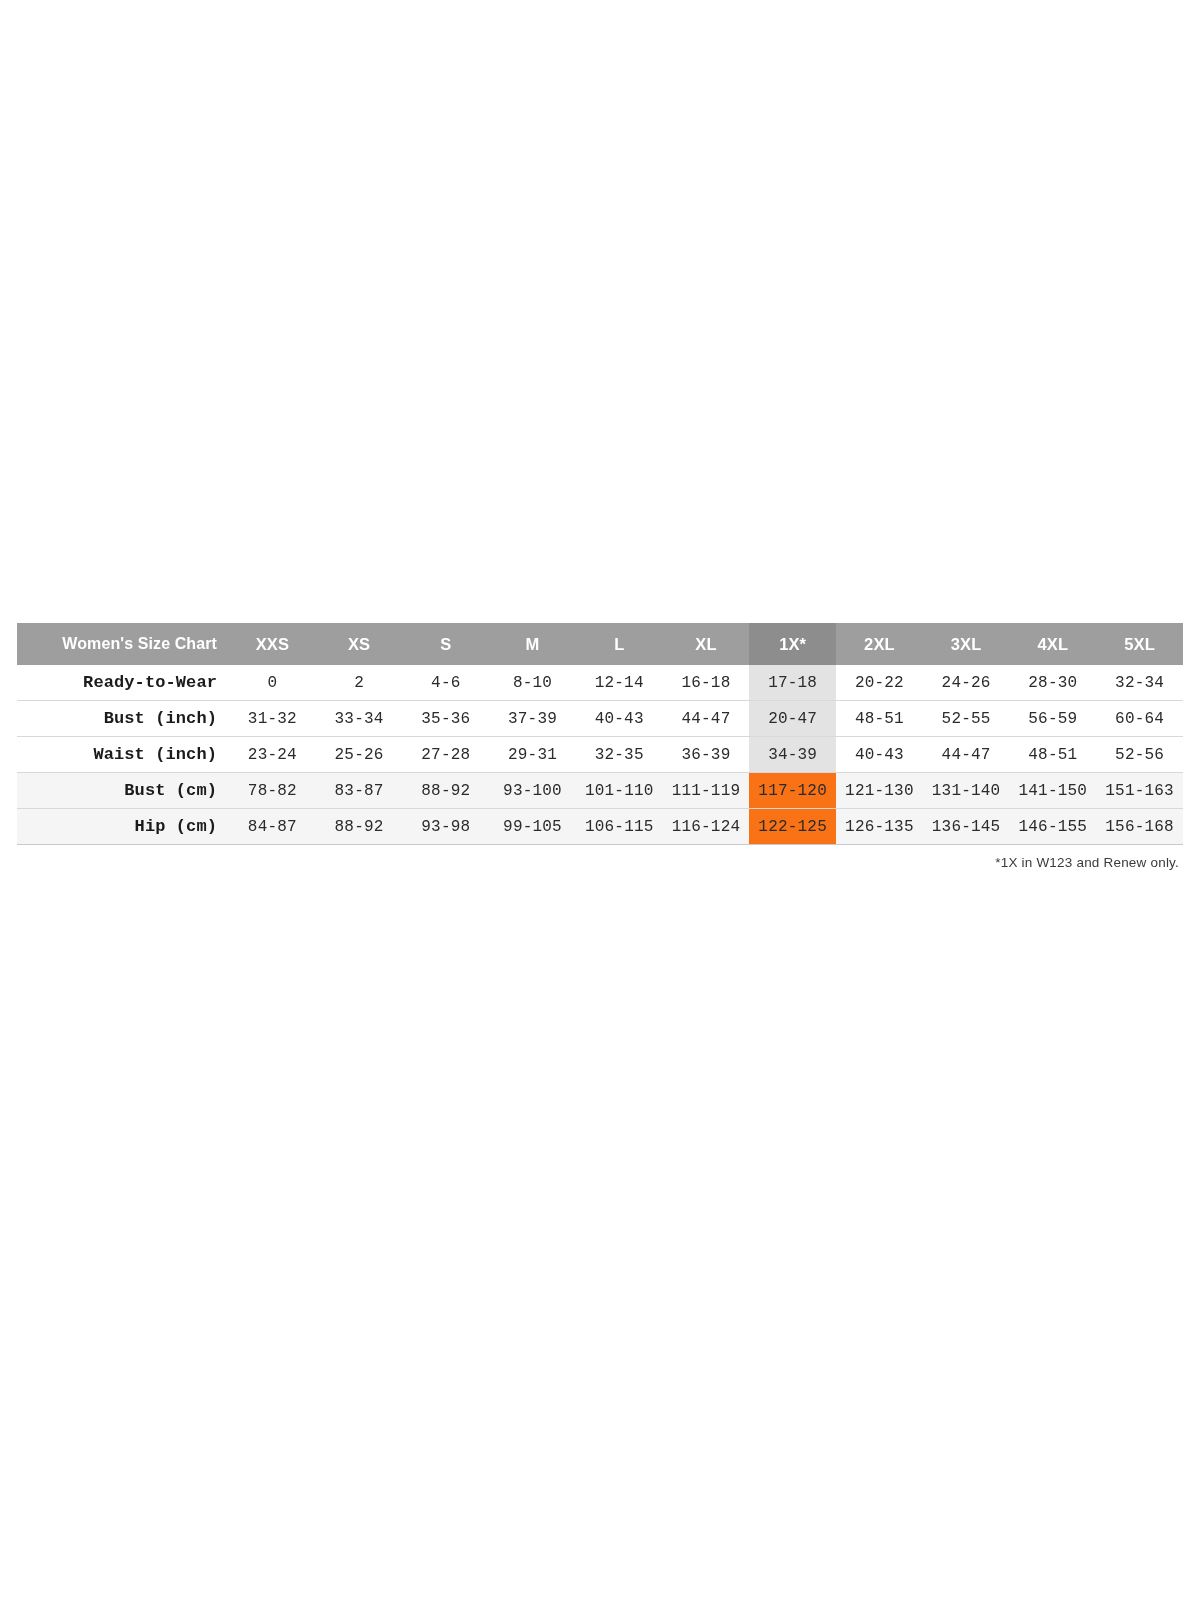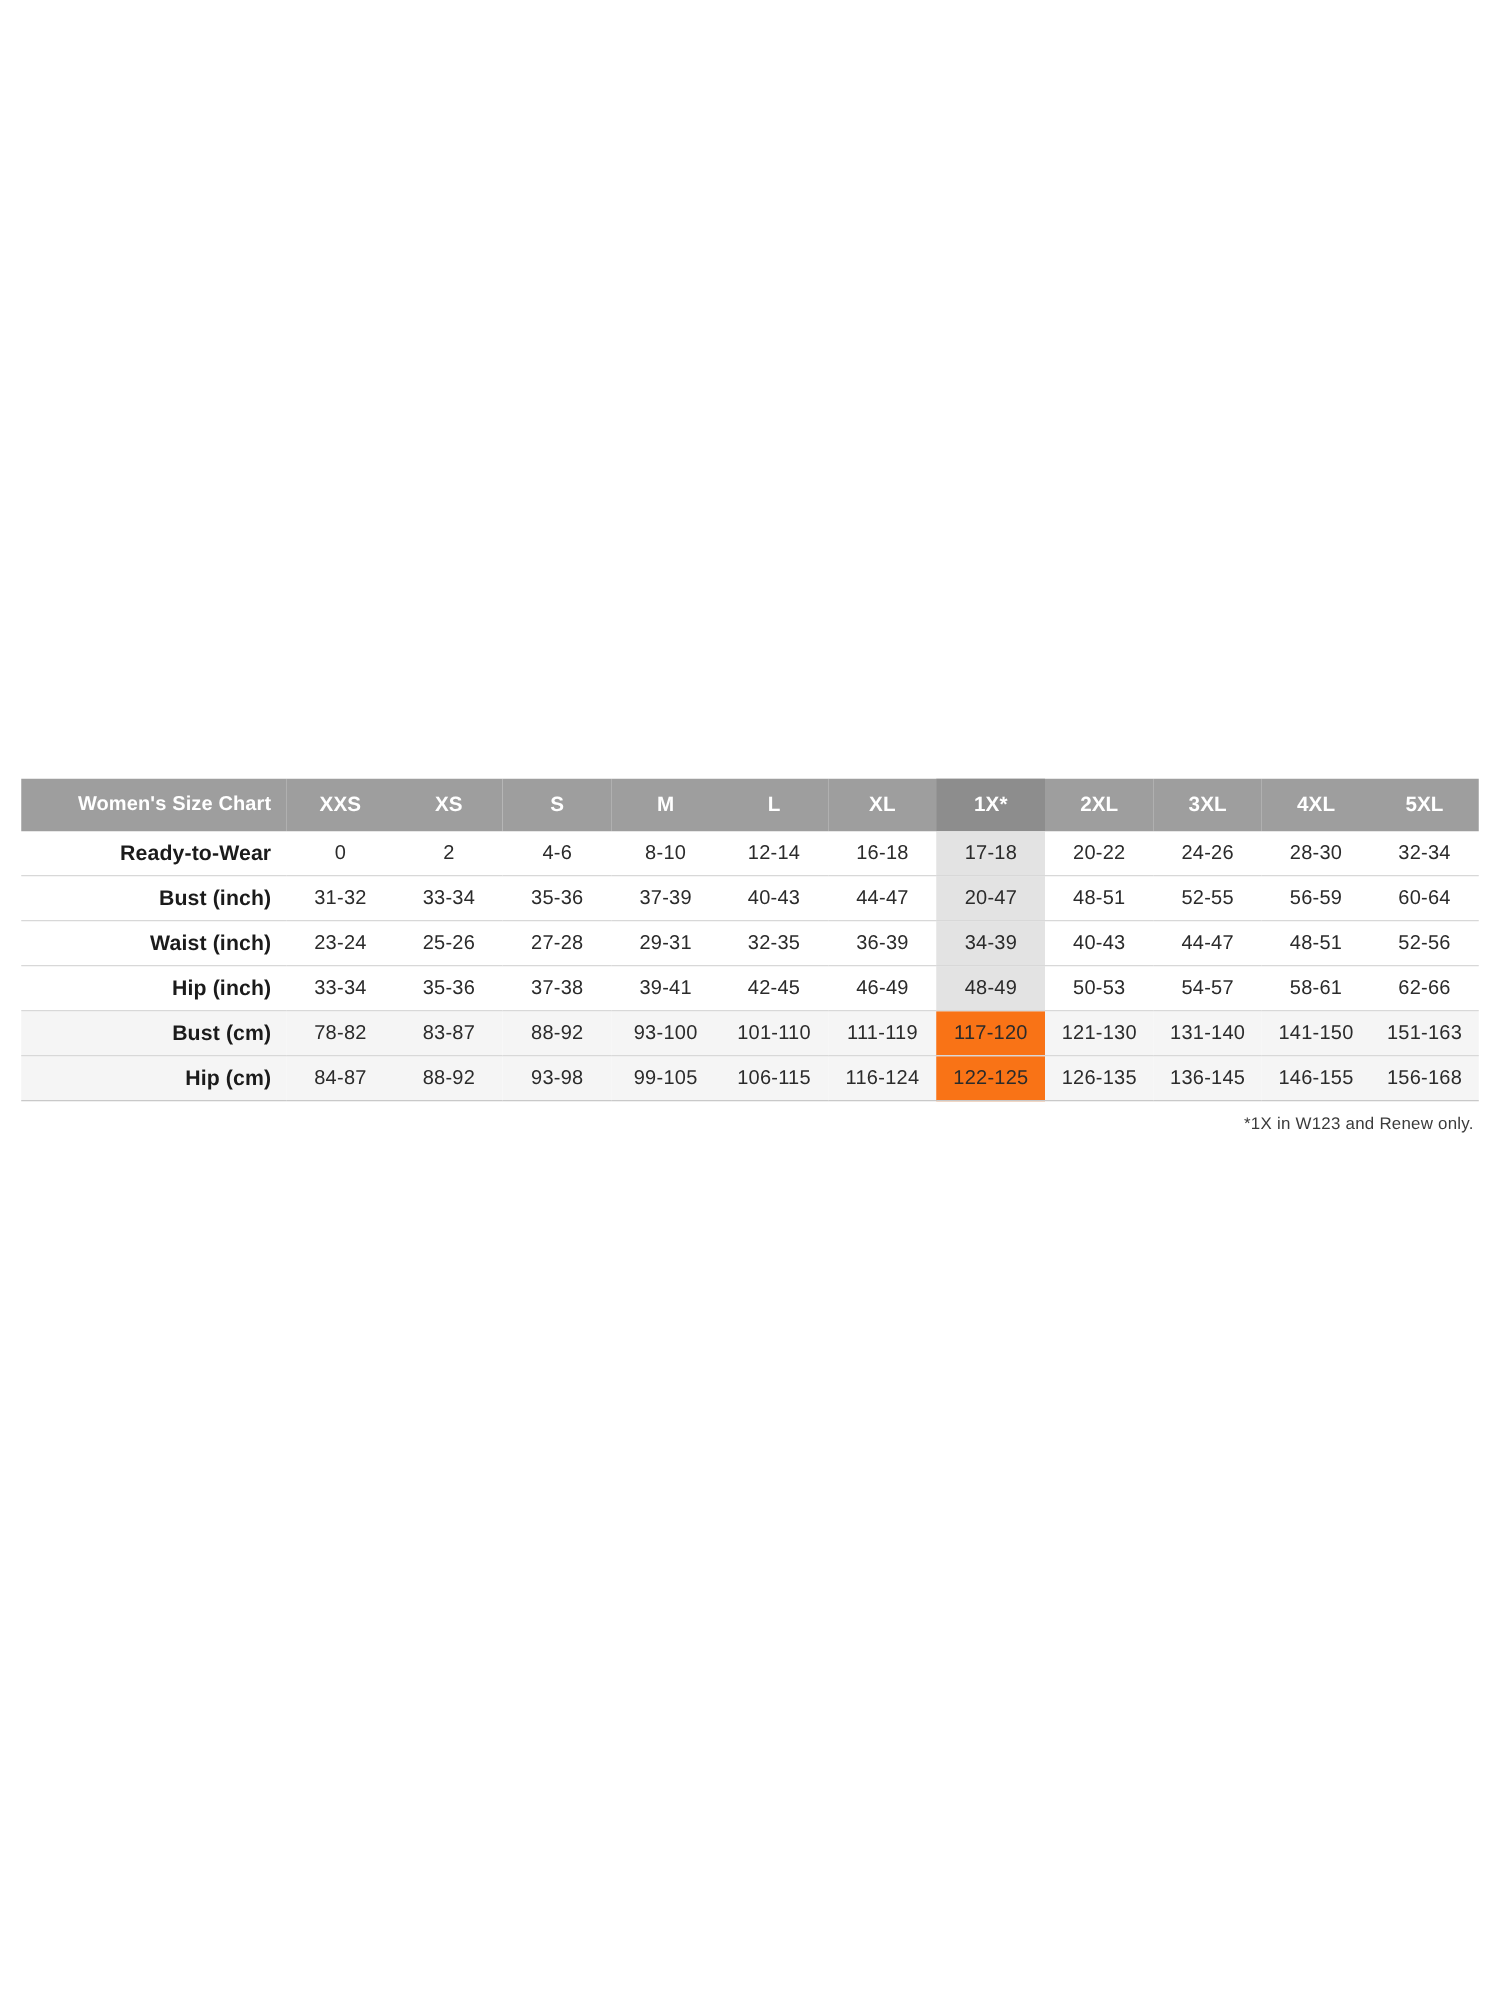--- a/index.html
+++ b/index.html
@@ -55,20 +55,21 @@
     font-weight: bold;
     width: 200px;
   }
   thead th.highlight {
     background: #8d8d8d;
   }
 
   
   tbody tr {
     border-bottom: 1px solid #d8d8d8;
+    font-family: Liberation Mono, monospace;
   }
   tbody tr.shaded {
     background: #f5f5f5;
   }
   tbody td {
     height: 35px;
     font-size: 16px;
     text-align: center;
     vertical-align: middle;
     color: #2b2b2b;
@@ -166,34 +167,20 @@
         <td>29-31</td>
         <td>32-35</td>
         <td>36-39</td>
         <td class="highlight">34-39</td>
         <td>40-43</td>
         <td>44-47</td>
         <td>48-51</td>
         <td>52-56</td>
       </tr>
 
-      <tr>
-        <th class="rowlabel">Hip (inch)</th>
-        <td>33-34</td>
-        <td>35-36</td>
-        <td>37-38</td>
-        <td>39-41</td>
-        <td>42-45</td>
-        <td>46-49</td>
-        <td class="highlight">48-49</td>
-        <td>50-53</td>
-        <td>54-57</td>
-        <td>58-61</td>
-        <td>62-66</td>
-      </tr>
 
       <tr class="shaded">
         <th class="rowlabel">Bust (cm)</th>
         <td>78-82</td>
         <td>83-87</td>
         <td>88-92</td>
         <td>93-100</td>
         <td>101-110</td>
         <td>111-119</td>
         <td class="highlight">117-120</td>

